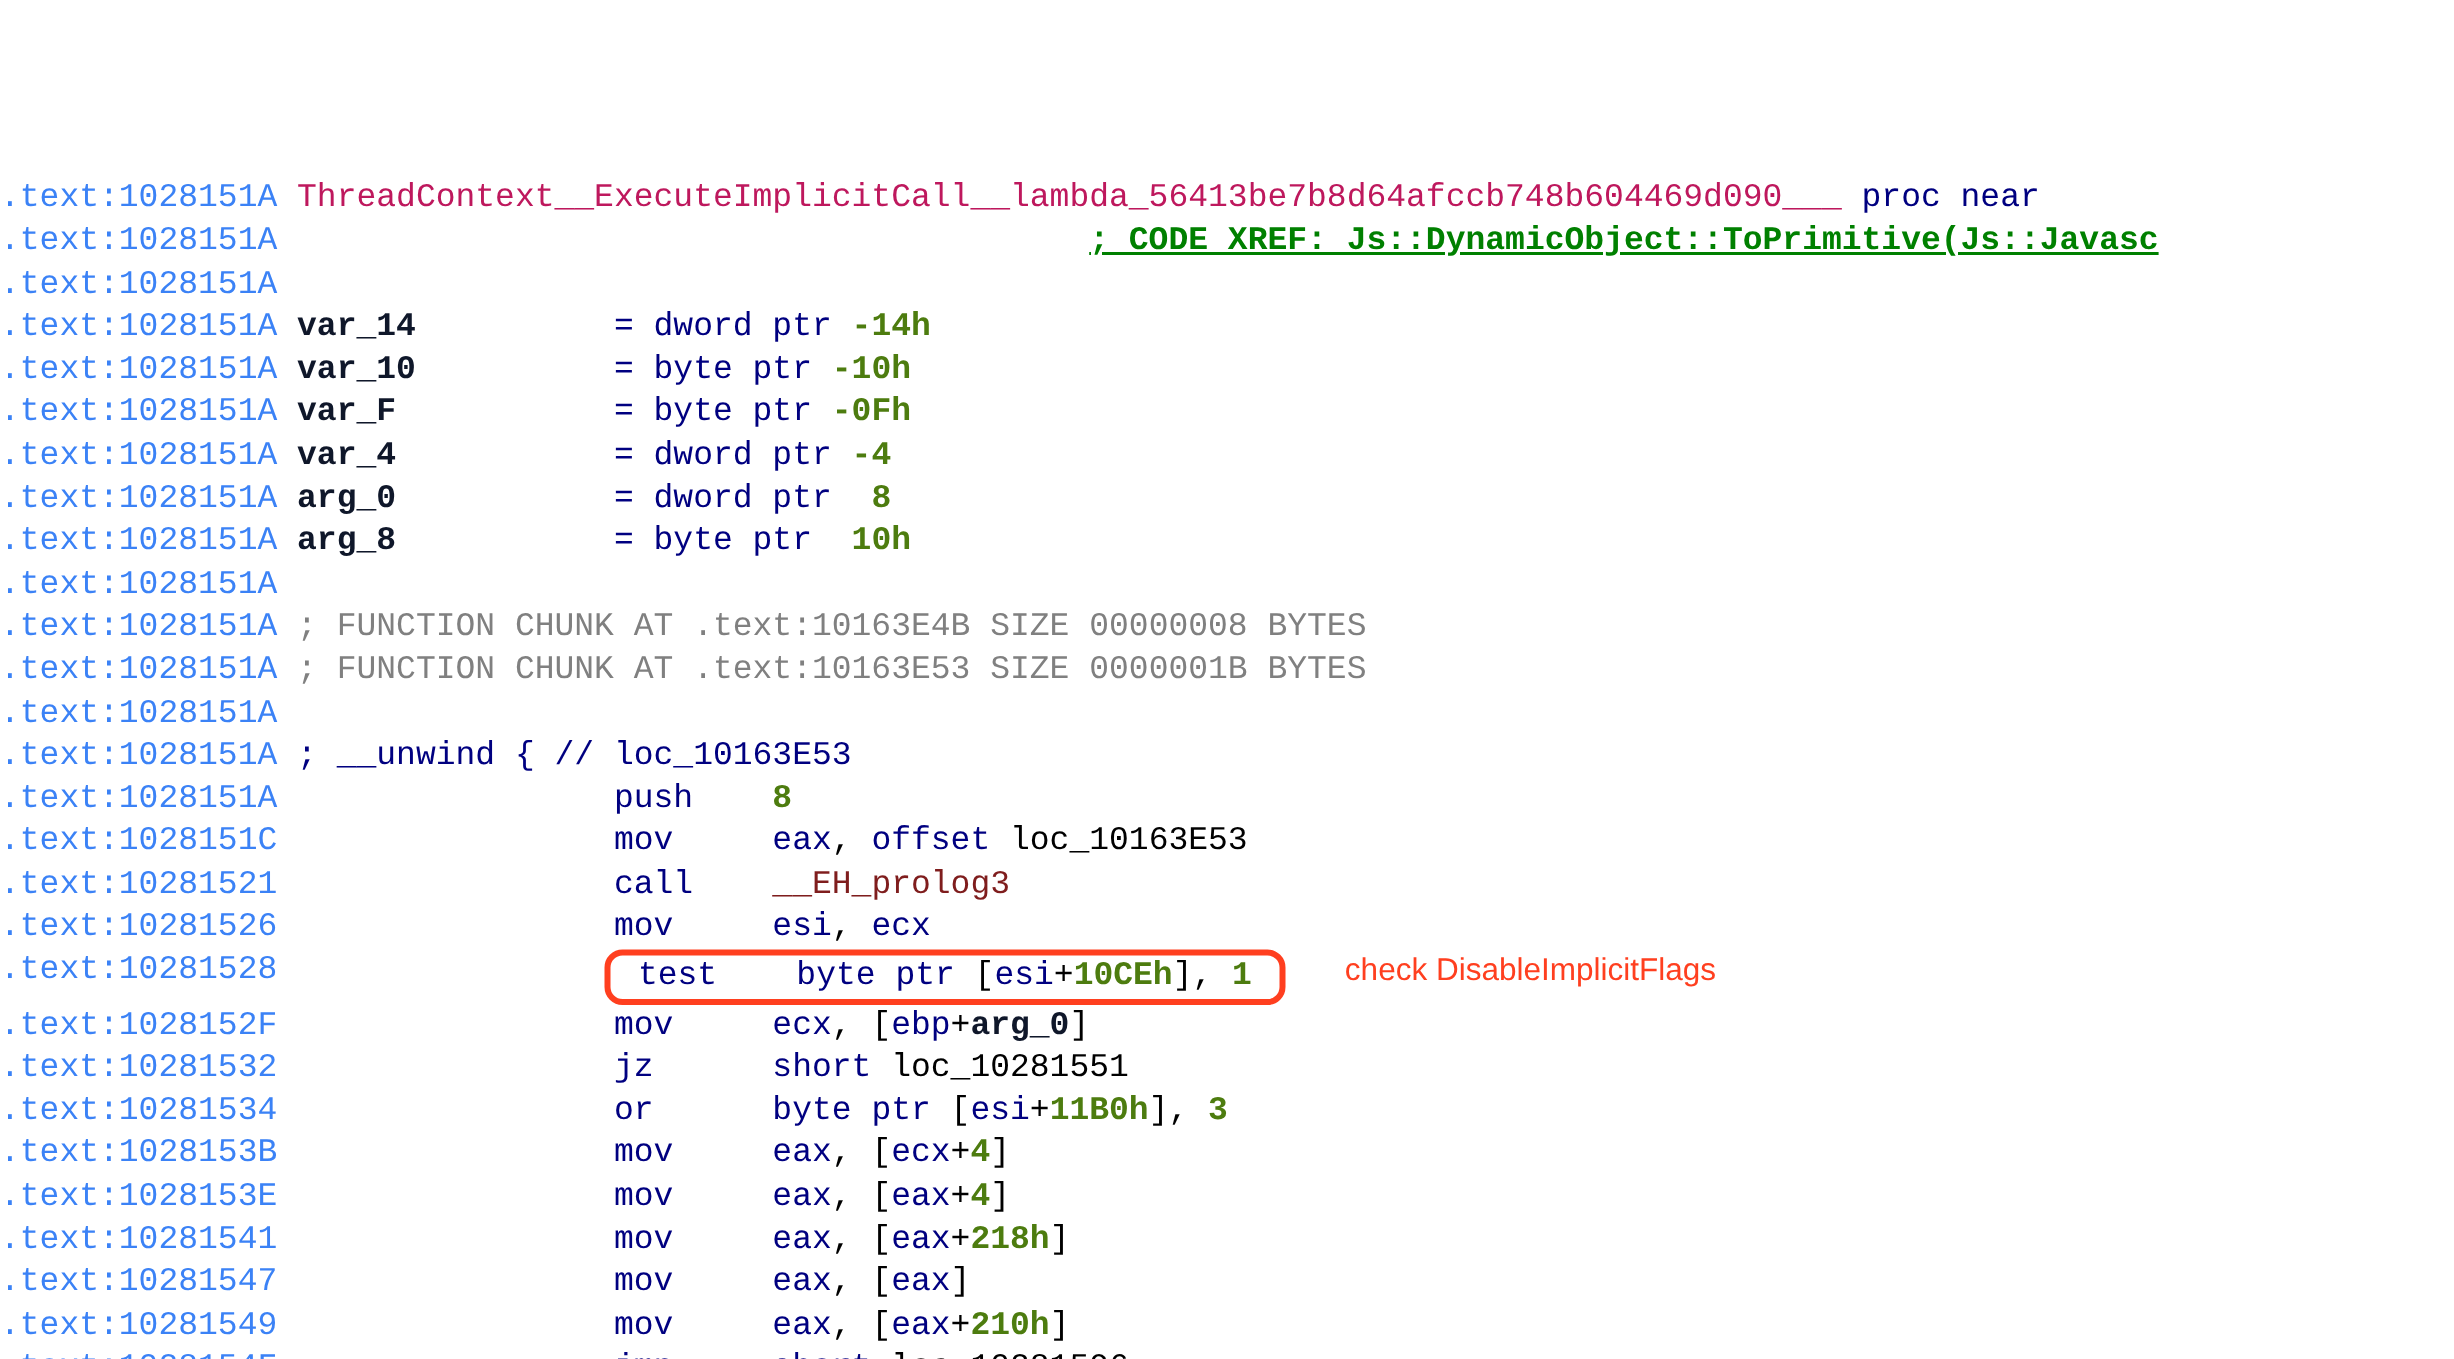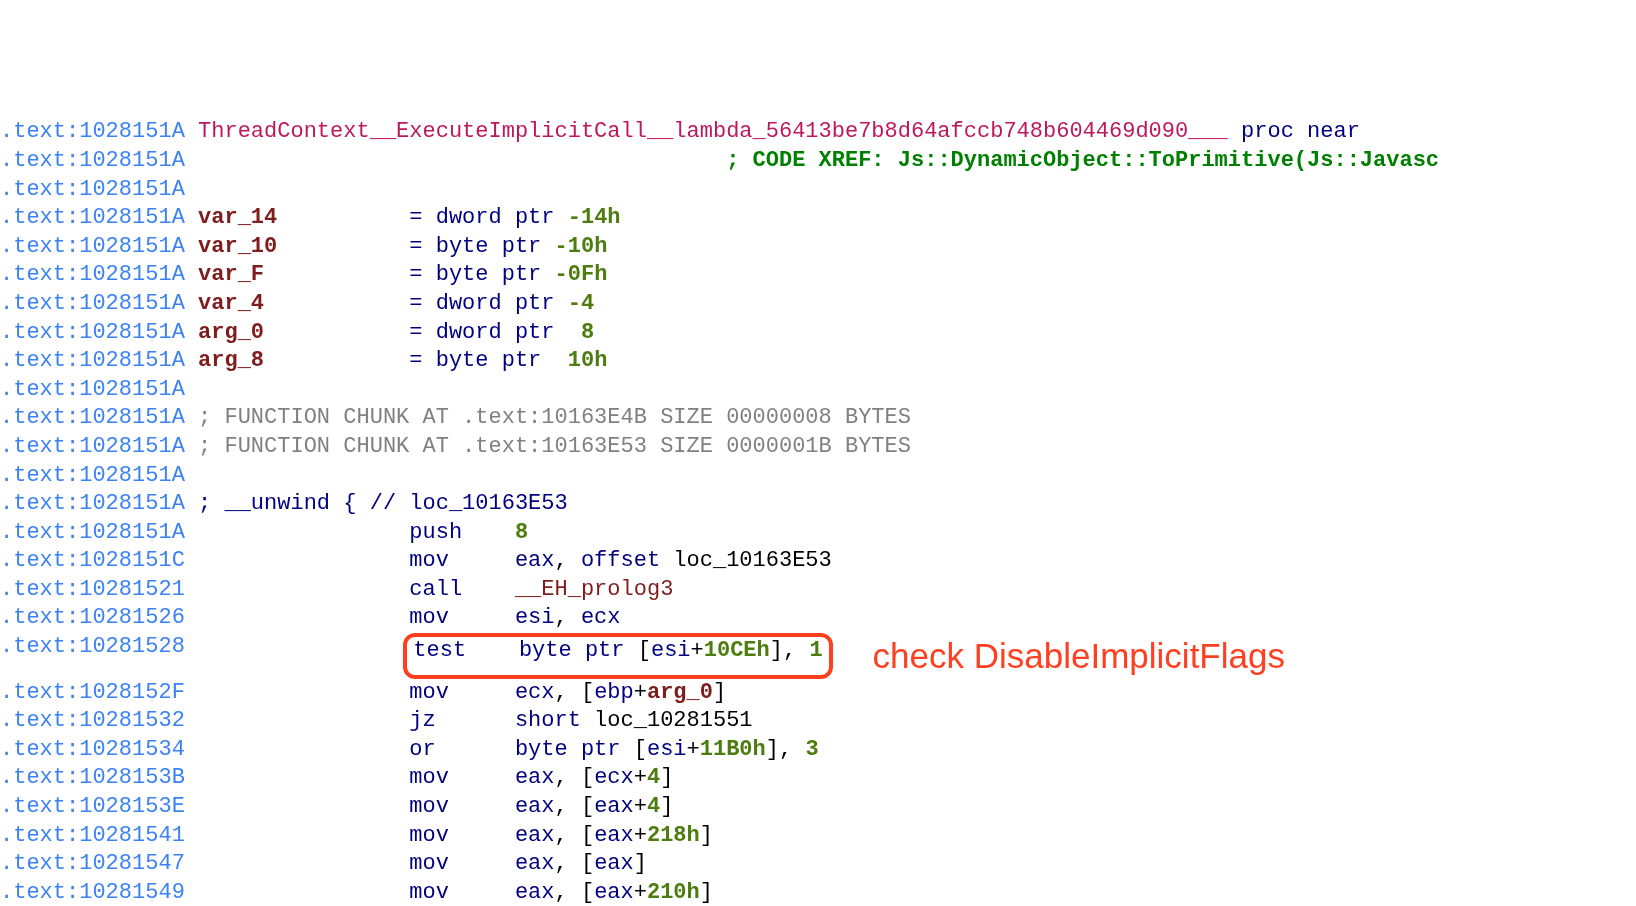--- a/index.html
+++ b/index.html
@@ -12,37 +12,37 @@
     padding: 4px 0;
     line-height: 1.3;
     overflow: hidden;
   }
   .line { display: flex; }
   .segment { color: #3b82f6; }
   .proc-name { color: #be185d; }
   .keyword { color: #000080; font-weight: normal; }
   .keyword-nf { color: #000080; }
   .comment { color: #808080; }
-  .green-cmt { color: #008000; font-weight: bold; }
-  .varname { color: #7f1d1d; font-weight: bold; }
+  .green-cmt { color: #008000; font-weight: bold; text-decoration: underline; }
+  .varname { color: #0f172a; font-weight: bold; }
   .number { color: #4d7c0f; font-weight: bold; }
   .label { color: #000000; }
   .faded { color: #7f1d1d; }
   .black { color: #000000; }
   .highlight-box {
     border: 4px solid #ff3f1f;
     border-radius: 12px;
-    padding: 0 6px;
+    padding: 0 18px;
     margin-left: -6px;
     display: inline-block;
   }
   .annotation {
     color: #ff3f1f;
     font-family: Arial, Helvetica, sans-serif;
-    font-size: 35px;
+    font-size: 21px;
     margin-left: 40px;
   }
 </style>
 </head>
 <body>
 
 
 
 <div id="disasm"><div class="line"><span class="segment">.text:1028151A</span><span class="black"> </span><span class="proc-name">ThreadContext__ExecuteImplicitCall__lambda_56413be7b8d64afccb748b604469d090___</span><span class="black"> </span><span class="keyword">proc</span><span class="black"> </span><span class="keyword">near</span></div><div class="line"><span class="segment">.text:1028151A</span><span class="black">                                         </span><span class="green-cmt">; CODE XREF: Js::DynamicObject::ToPrimitive(Js::Javasc</span></div><div class="line"><span class="segment">.text:1028151A</span></div><div class="line"><span class="segment">.text:1028151A</span><span class="black"> </span><span class="varname">var_14</span><span class="black">          </span><span class="keyword-nf">=</span><span class="black"> </span><span class="keyword">dword ptr</span><span class="black"> </span><span class="number">-14h</span></div><div class="line"><span class="segment">.text:1028151A</span><span class="black"> </span><span class="varname">var_10</span><span class="black">          </span><span class="keyword-nf">=</span><span class="black"> </span><span class="keyword">byte ptr</span><span class="black"> </span><span class="number">-10h</span></div><div class="line"><span class="segment">.text:1028151A</span><span class="black"> </span><span class="varname">var_F</span><span class="black">           </span><span class="keyword-nf">=</span><span class="black"> </span><span class="keyword">byte ptr</span><span class="black"> </span><span class="number">-0Fh</span></div><div class="line"><span class="segment">.text:1028151A</span><span class="black"> </span><span class="varname">var_4</span><span class="black">           </span><span class="keyword-nf">=</span><span class="black"> </span><span class="keyword">dword ptr</span><span class="black"> </span><span class="number">-4</span></div><div class="line"><span class="segment">.text:1028151A</span><span class="black"> </span><span class="varname">arg_0</span><span class="black">           </span><span class="keyword-nf">=</span><span class="black"> </span><span class="keyword">dword ptr</span><span class="black">  </span><span class="number">8</span></div><div class="line"><span class="segment">.text:1028151A</span><span class="black"> </span><span class="varname">arg_8</span><span class="black">           </span><span class="keyword-nf">=</span><span class="black"> </span><span class="keyword">byte ptr</span><span class="black">  </span><span class="number">10h</span></div><div class="line"><span class="segment">.text:1028151A</span></div><div class="line"><span class="segment">.text:1028151A</span><span class="black"> </span><span class="comment">;</span><span class="comment"> FUNCTION CHUNK AT </span><span class="comment">.text:10163E4B</span><span class="comment"> SIZE 00000008 BYTES</span></div><div class="line"><span class="segment">.text:1028151A</span><span class="black"> </span><span class="comment">;</span><span class="comment"> FUNCTION CHUNK AT </span><span class="comment">.text:10163E53</span><span class="comment"> SIZE 0000001B BYTES</span></div><div class="line"><span class="segment">.text:1028151A</span></div><div class="line"><span class="segment">.text:1028151A</span><span class="black"> </span><span class="keyword-nf">;</span><span class="black"> </span><span class="keyword">__unwind</span><span class="keyword-nf"> { </span><span class="keyword-nf">//</span><span class="keyword-nf"> loc_10163E53</span></div><div class="line"><span class="segment">.text:1028151A</span><span class="black">                 </span><span class="keyword">push</span><span class="black">    </span><span class="number">8</span></div><div class="line"><span class="segment">.text:1028151C</span><span class="black">                 </span><span class="keyword">mov</span><span class="black">     </span><span class="keyword">eax</span><span class="black">, </span><span class="keyword">offset</span><span class="label"> loc_10163E53</span></div><div class="line"><span class="segment">.text:10281521</span><span class="black">                 </span><span class="keyword">call</span><span class="black">    </span><span class="faded">__EH_prolog3</span></div><div class="line"><span class="segment">.text:10281526</span><span class="black">                 </span><span class="keyword">mov</span><span class="black">     </span><span class="keyword">esi</span><span class="black">, </span><span class="keyword">ecx</span></div><div class="line"><span class="segment">.text:10281528</span><span class="black">                 </span><span class="highlight-box"><span class="keyword">test</span><span class="black">    </span><span class="keyword">byte ptr</span><span class="black"> [</span><span class="keyword">esi</span><span class="black">+</span><span class="number">10CEh</span><span class="black">], </span><span class="number">1</span></span><span class="annotation">check DisableImplicitFlags</span></div><div class="line"><span class="segment">.text:1028152F</span><span class="black">                 </span><span class="keyword">mov</span><span class="black">     </span><span class="keyword">ecx</span><span class="black">, [</span><span class="keyword">ebp</span><span class="black">+</span><span class="varname">arg_0</span><span class="black">]</span></div><div class="line"><span class="segment">.text:10281532</span><span class="black">                 </span><span class="keyword">jz</span><span class="black">      </span><span class="keyword">short</span><span class="label"> loc_10281551</span></div><div class="line"><span class="segment">.text:10281534</span><span class="black">                 </span><span class="keyword">or</span><span class="black">      </span><span class="keyword">byte ptr</span><span class="black"> [</span><span class="keyword">esi</span><span class="black">+</span><span class="number">11B0h</span><span class="black">], </span><span class="number">3</span></div><div class="line"><span class="segment">.text:1028153B</span><span class="black">                 </span><span class="keyword">mov</span><span class="black">     </span><span class="keyword">eax</span><span class="black">, [</span><span class="keyword">ecx</span><span class="black">+</span><span class="number">4</span><span class="black">]</span></div><div class="line"><span class="segment">.text:1028153E</span><span class="black">                 </span><span class="keyword">mov</span><span class="black">     </span><span class="keyword">eax</span><span class="black">, [</span><span class="keyword">eax</span><span class="black">+</span><span class="number">4</span><span class="black">]</span></div><div class="line"><span class="segment">.text:10281541</span><span class="black">                 </span><span class="keyword">mov</span><span class="black">     </span><span class="keyword">eax</span><span class="black">, [</span><span class="keyword">eax</span><span class="black">+</span><span class="number">218h</span><span class="black">]</span></div><div class="line"><span class="segment">.text:10281547</span><span class="black">                 </span><span class="keyword">mov</span><span class="black">     </span><span class="keyword">eax</span><span class="black">, [</span><span class="keyword">eax</span><span class="black">]</span></div><div class="line"><span class="segment">.text:10281549</span><span class="black">                 </span><span class="keyword">mov</span><span class="black">     </span><span class="keyword">eax</span><span class="black">, [</span><span class="keyword">eax</span><span class="black">+</span><span class="number">210h</span><span class="black">]</span></div><div class="line"><span class="segment">.text:1028154F</span><span class="black">                 </span><span class="keyword">jmp</span><span class="black">     </span><span class="keyword">short</span><span class="label"> loc_10281596</span></div></div>
 

